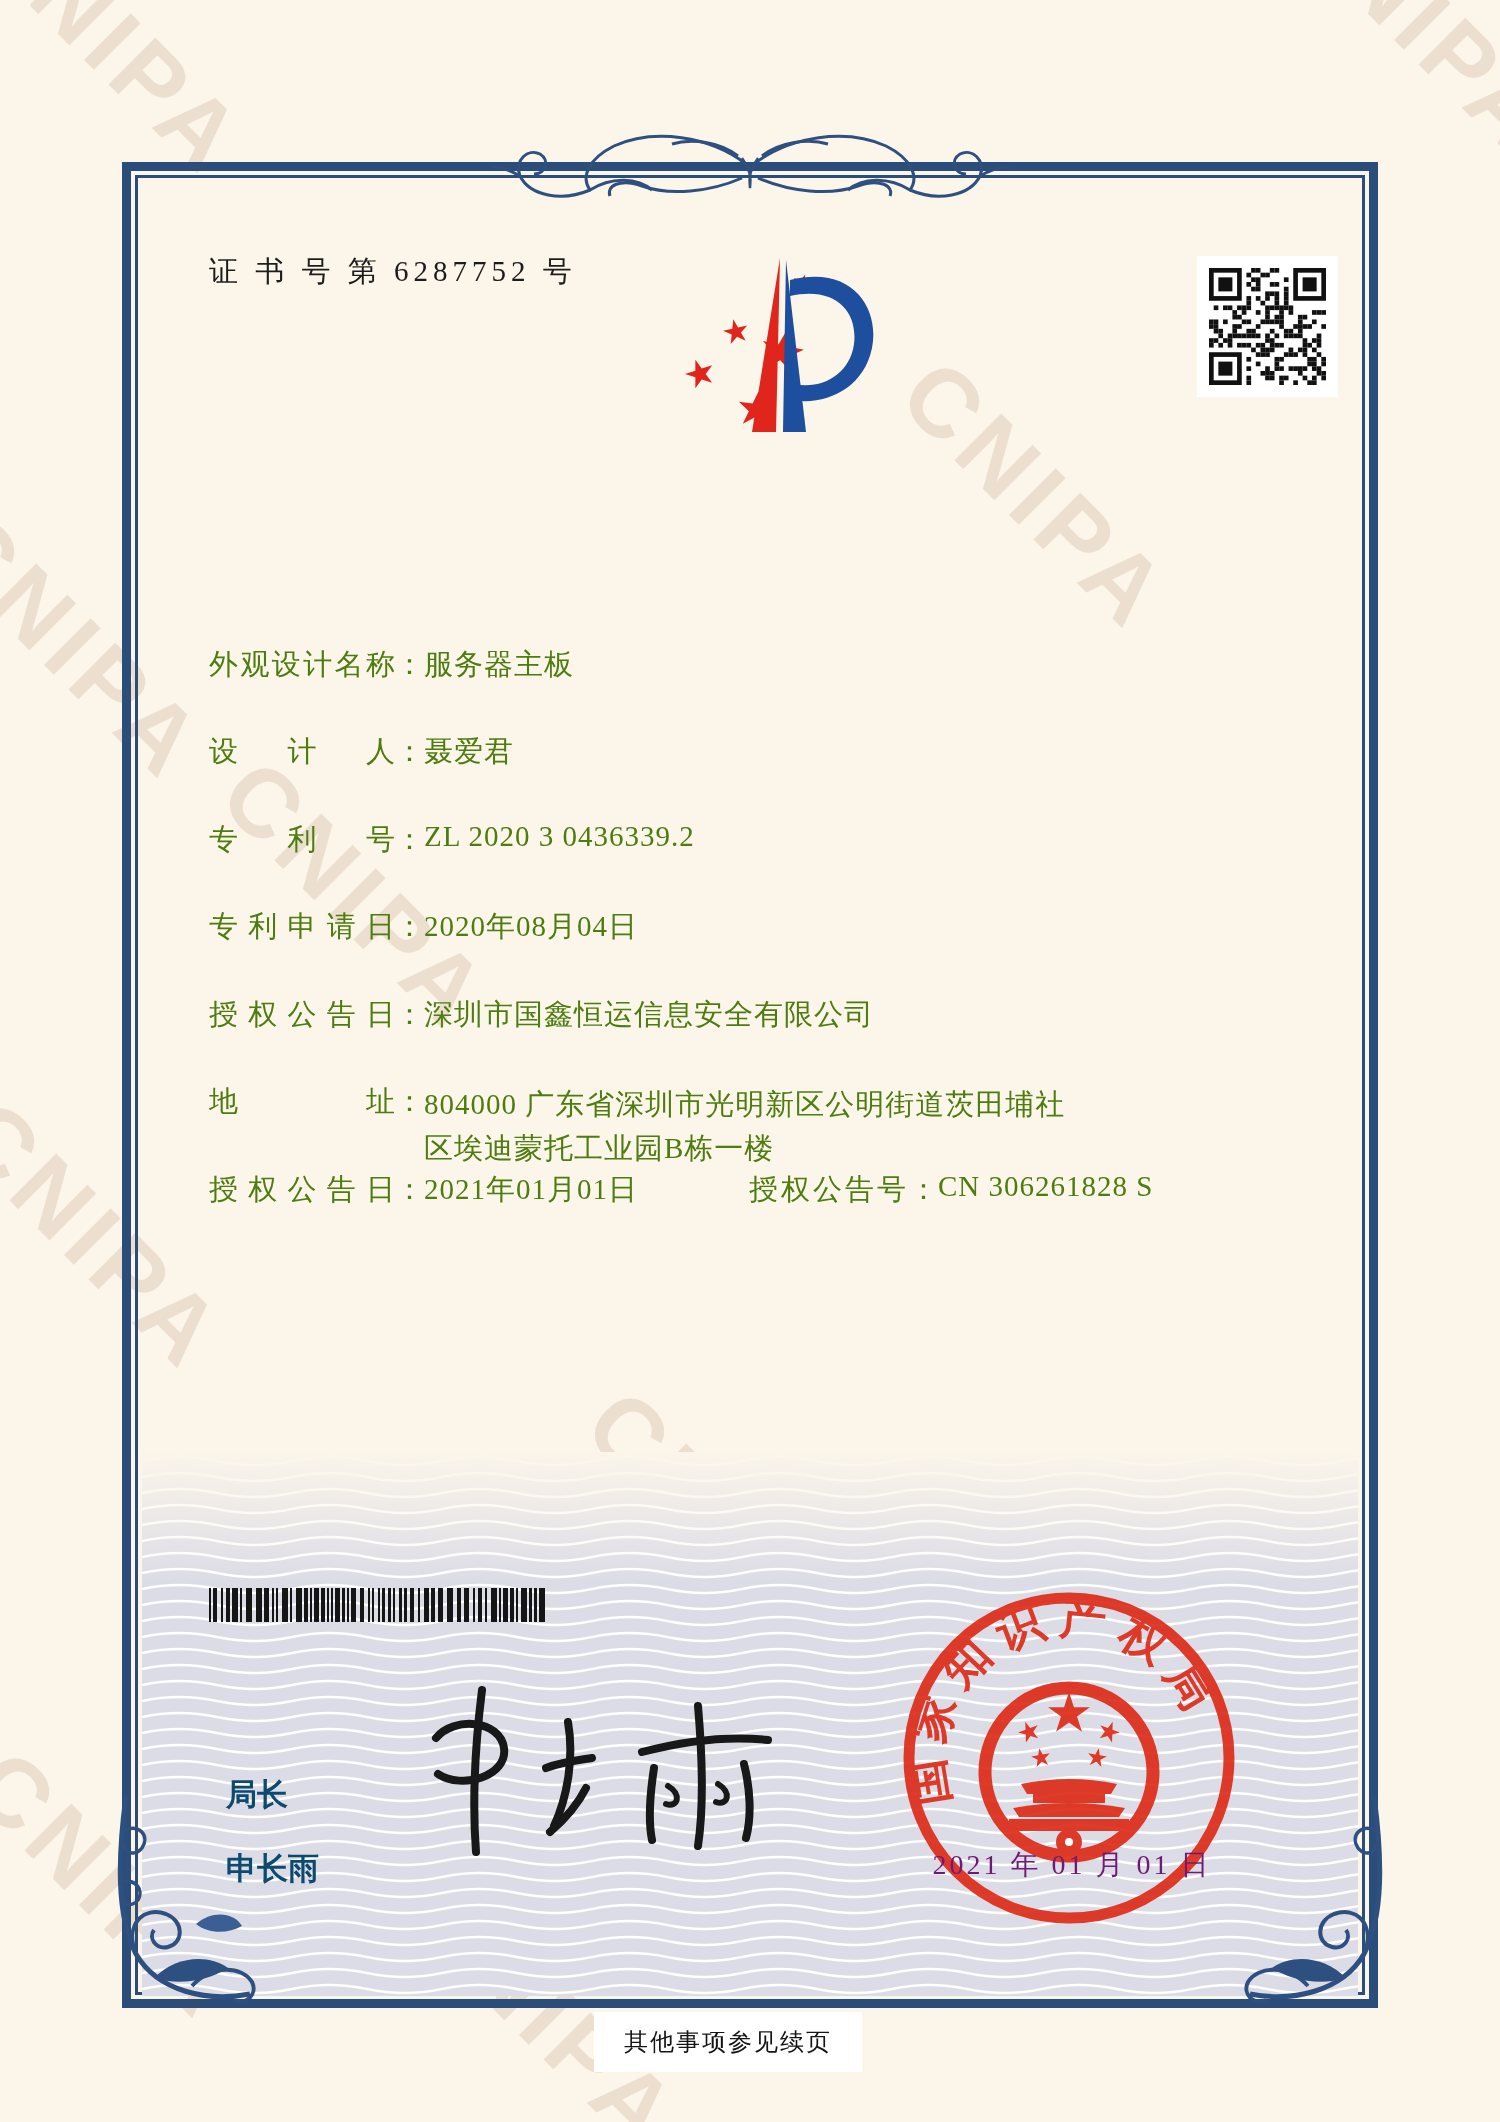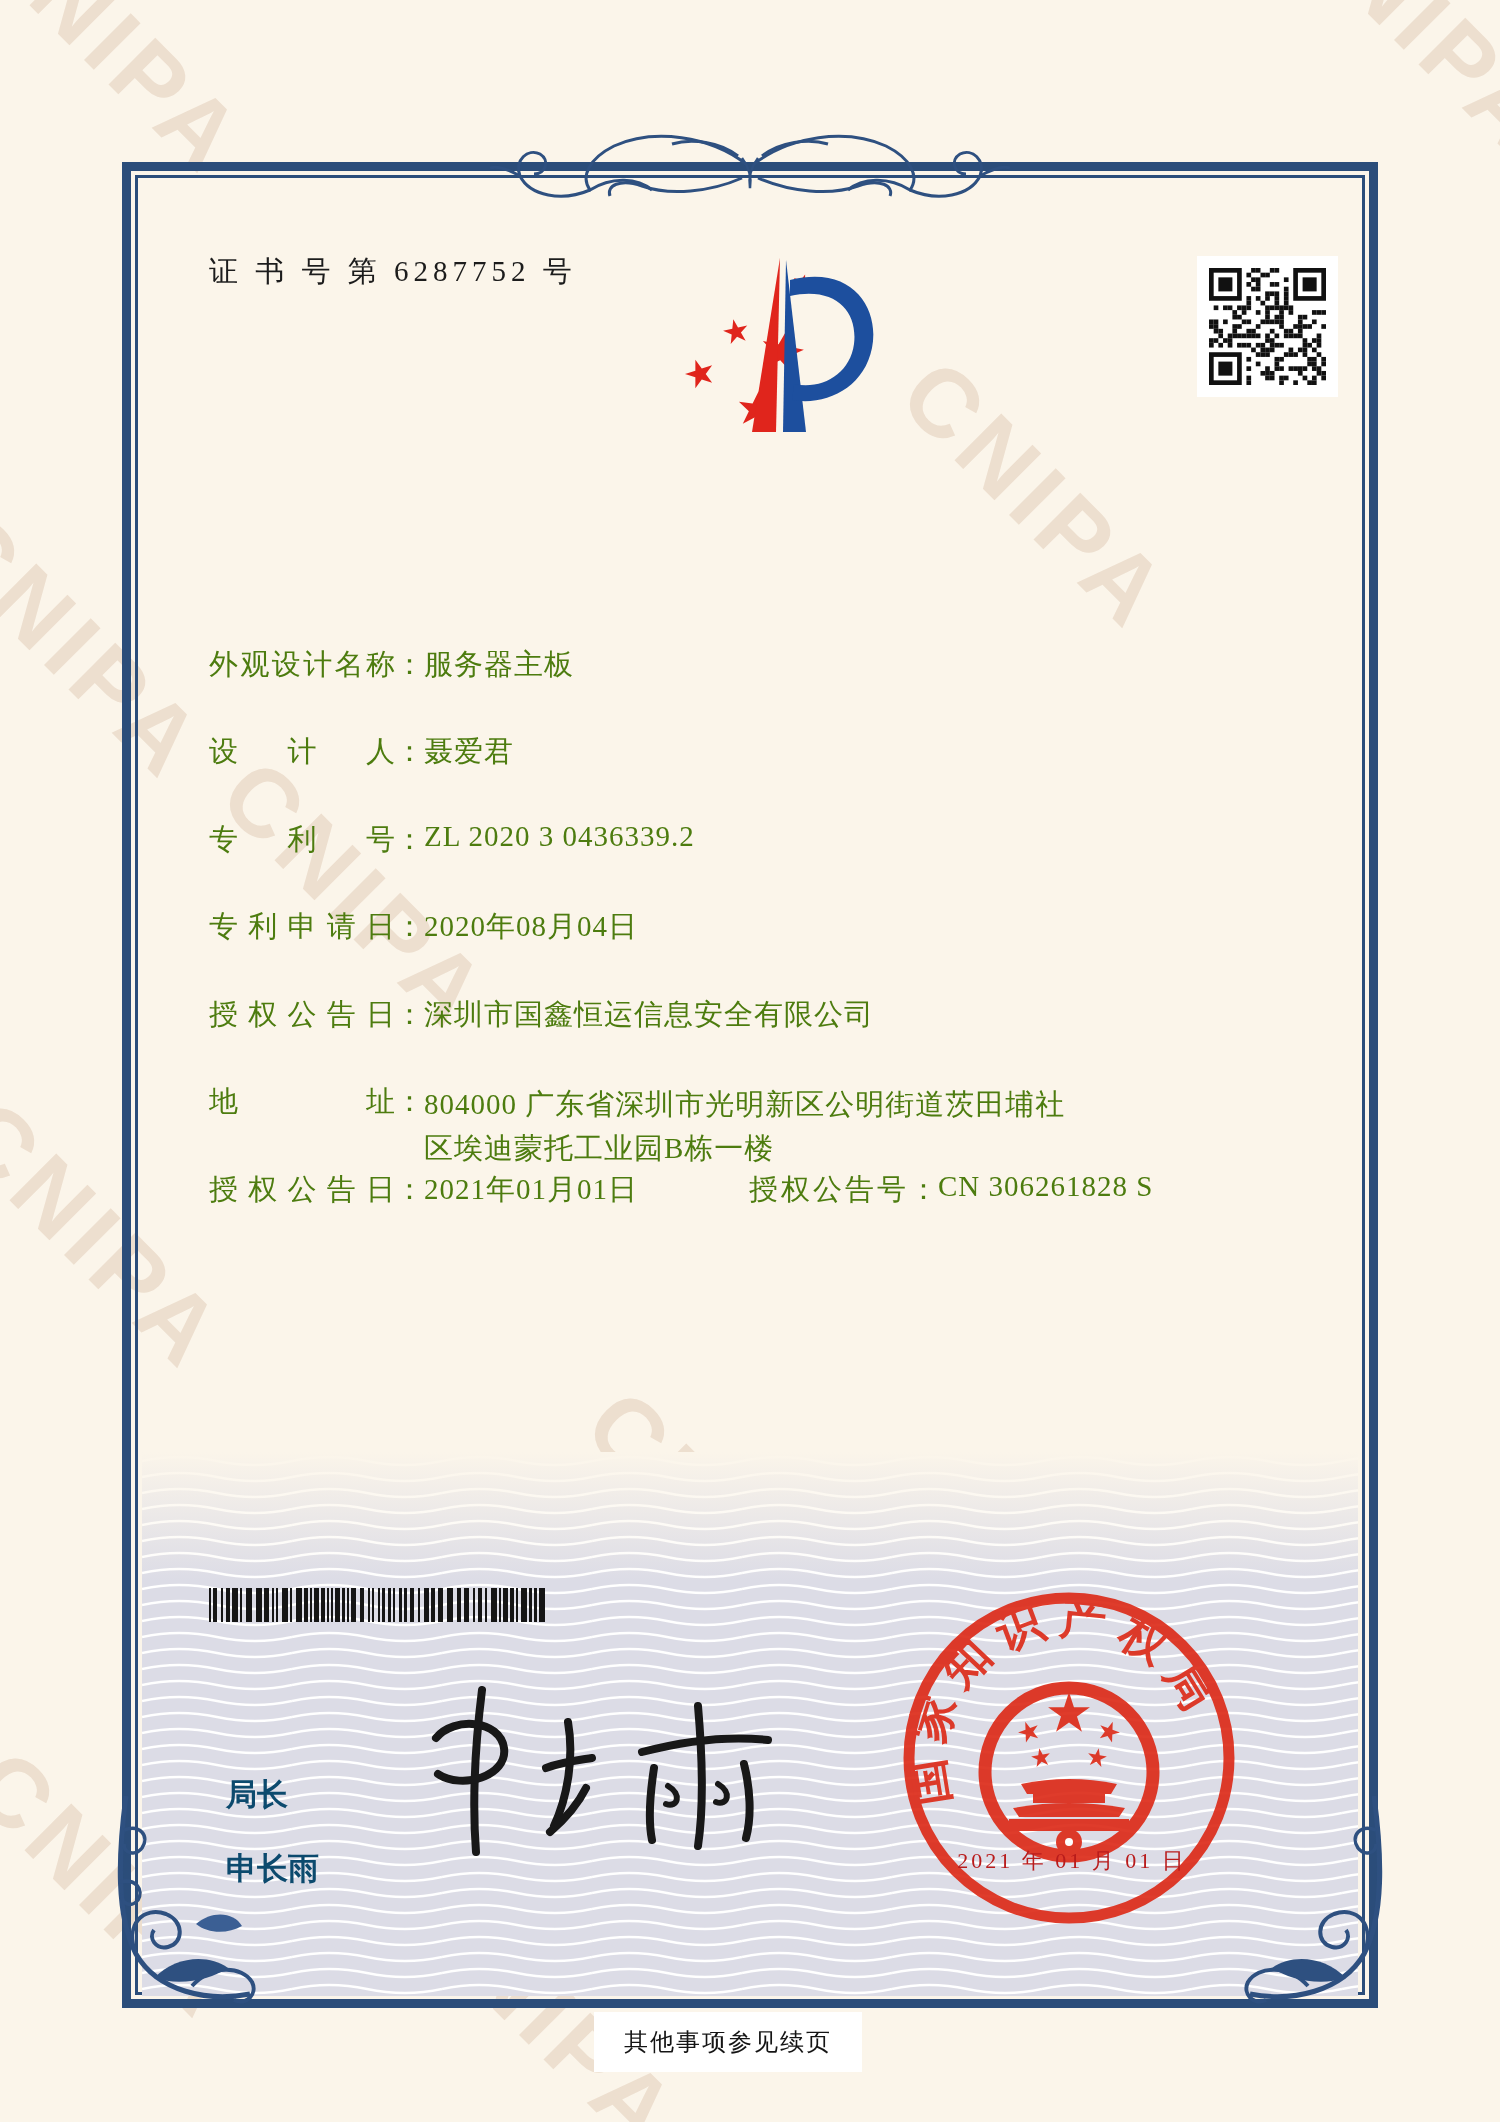--- a/index.html
+++ b/index.html
@@ -43,21 +43,21 @@
   .paras p{margin:0;text-indent:2em;}
 
   .barcode{position:absolute;left:205px;top:1588px;}
 
   .signer{position:absolute;left:222px;top:1758px;font-family:"Liberation Sans",sans-serif;
       font-weight:bold;font-size:31px;color:#0c4a6e;line-height:74px;}
   .signature{position:absolute;left:392px;top:1676px;}
 
   .seal{position:absolute;left:893px;top:1586px;}
   .seal-date{position:absolute;left:918px;top:1846px;width:300px;text-align:center;
-      font-size:22px;letter-spacing:3px;color:#b91c1c;white-space:nowrap;}
+      font-size:28px;letter-spacing:3px;color:#701a75;white-space:nowrap;}
 
   .page-no{position:absolute;left:0;top:1936px;width:1430px;text-align:center;font-size:25px;
       letter-spacing:4px;color:#1c1c1c;}
 
   .cont-note{position:absolute;left:590px;top:2012px;width:268px;height:60px;background:#ffffff;
       display:flex;align-items:center;justify-content:center;font-size:24px;letter-spacing:2px;color:#141414;}
 
   .ornament{position:absolute;z-index:4;}
 </style>
 </head>

